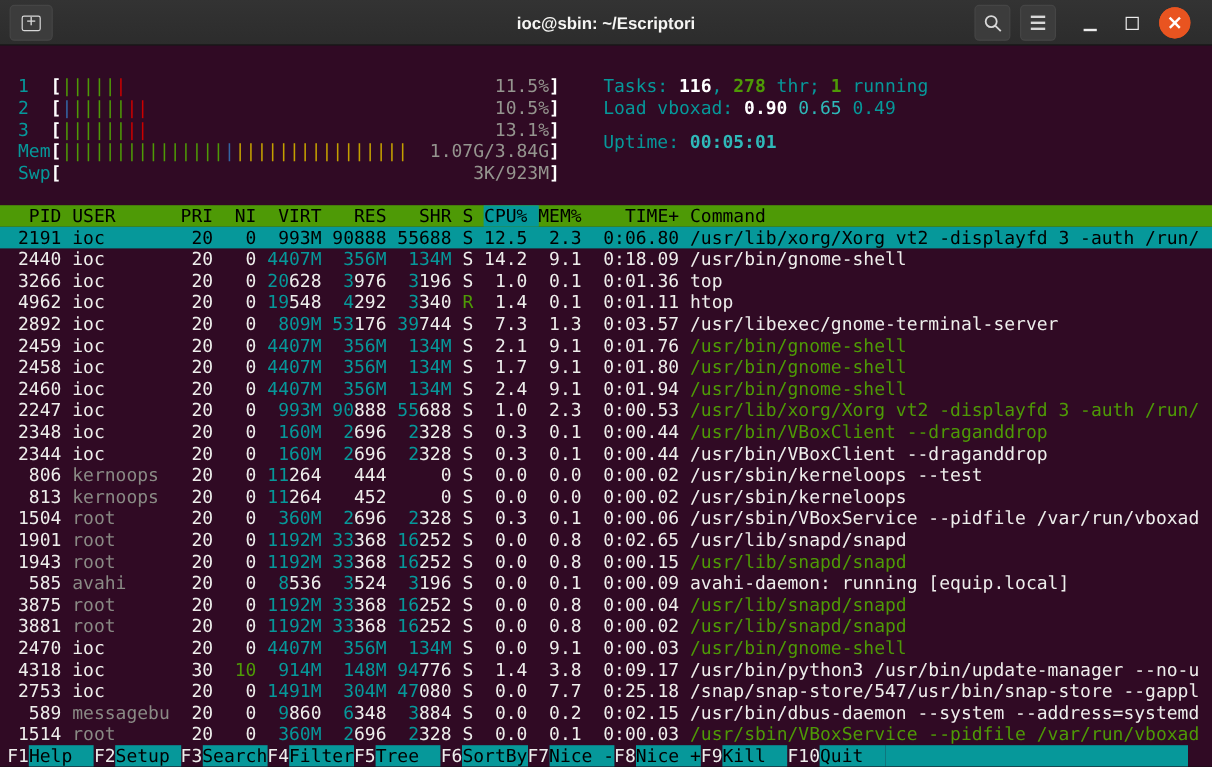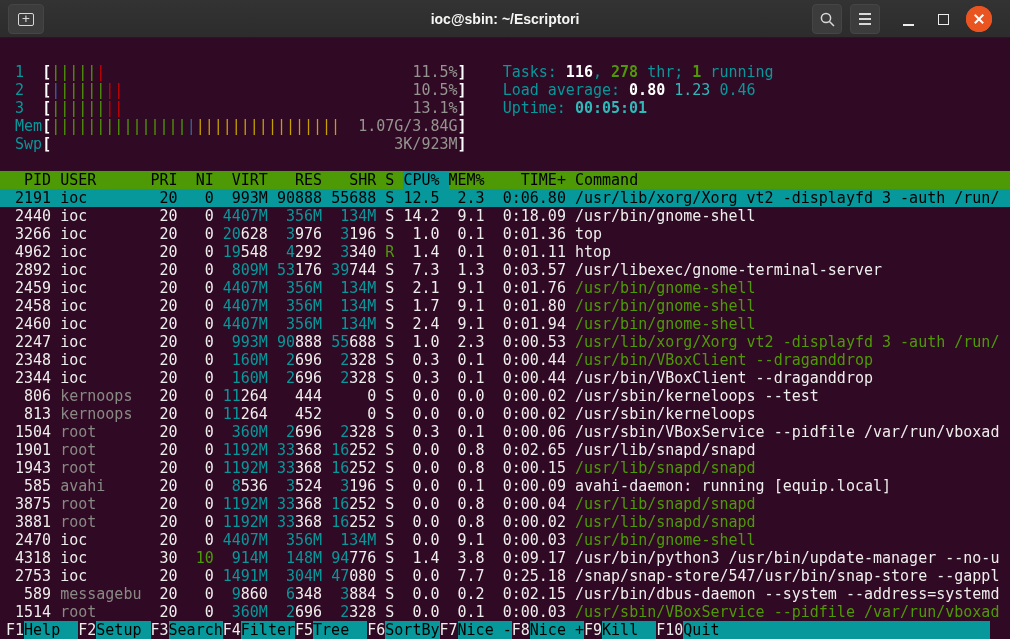--- a/index.html
+++ b/index.html
@@ -88,22 +88,22 @@
   <div class="terminal" style="background: rgb(48, 10, 36); color: rgb(238, 238, 236);">
     <div id="meters">
         <div class="line"><span style="color: rgb(6, 152, 154);"> 1  </span><span style="color: rgb(255, 255, 255); font-weight: bold;">[</span><span class="meter-interior"><span style="color: rgb(78, 154, 6);">|||||</span><span style="color: rgb(204, 0, 0);">|</span><span class="fill"></span><span style="color: rgb(149, 149, 143);">11.5%</span></span><span style="color: rgb(255, 255, 255); font-weight: bold;">]</span></div>
         <div class="line"><span style="color: rgb(6, 152, 154);"> 2  </span><span style="color: rgb(255, 255, 255); font-weight: bold;">[</span><span class="meter-interior"><span style="color: rgb(52, 101, 164);">|</span><span style="color: rgb(78, 154, 6);">|||||</span><span style="color: rgb(204, 0, 0);">||</span><span class="fill"></span><span style="color: rgb(149, 149, 143);">10.5%</span></span><span style="color: rgb(255, 255, 255); font-weight: bold;">]</span></div>
         <div class="line"><span style="color: rgb(6, 152, 154);"> 3  </span><span style="color: rgb(255, 255, 255); font-weight: bold;">[</span><span class="meter-interior"><span style="color: rgb(78, 154, 6);">||||||</span><span style="color: rgb(204, 0, 0);">||</span><span class="fill"></span><span style="color: rgb(149, 149, 143);">13.1%</span></span><span style="color: rgb(255, 255, 255); font-weight: bold;">]</span></div>
         <div class="line"><span style="color: rgb(6, 152, 154);"> Mem</span><span style="color: rgb(255, 255, 255); font-weight: bold;">[</span><span class="meter-interior"><span style="color: rgb(78, 154, 6);">|||||||||||||||</span><span style="color: rgb(52, 101, 164);">|</span><span style="color: rgb(196, 160, 0);">||||||||||||||||</span><span class="fill"></span><span style="color: rgb(149, 149, 143);">1.07G/3.84G</span></span><span style="color: rgb(255, 255, 255); font-weight: bold;">]</span></div>
         <div class="line"><span style="color: rgb(6, 152, 154);"> Swp</span><span style="color: rgb(255, 255, 255); font-weight: bold;">[</span><span class="meter-interior"><span class="fill"></span><span style="color: rgb(149, 149, 143);">3K/923M</span></span><span style="color: rgb(255, 255, 255); font-weight: bold;">]</span></div>
       </div>
     <div id="summary" style="position: absolute; left: 502.65px; top: 25px;">
         <div class="line" style="padding-left: 0px;"><span style="color: rgb(6, 152, 154);">Tasks: </span><span style="color: rgb(255, 255, 255); font-weight: bold;">116</span><span style="color: rgb(6, 152, 154);">, </span><span style="color: rgb(78, 154, 6); font-weight: bold;">278</span><span style="color: rgb(6, 152, 154);"> thr; </span><span style="color: rgb(78, 154, 6); font-weight: bold;">1</span><span style="color: rgb(6, 152, 154);"> running</span></div>
-        <div class="line" style="padding-left: 0px;"><span style="color: rgb(6, 152, 154);">Load average: </span><span style="color: rgb(255, 255, 255); font-weight: bold;">0.80</span><span style="color: rgb(6, 152, 154);"> </span><span style="color: rgb(47, 185, 185);">1.23</span><span style="color: rgb(6, 152, 154);"> </span><span style="color: rgb(6, 152, 154);">0.46</span></div>
-        <div class="line" style="padding-left: 0px;"><span style="color: rgb(6, 152, 154);">Uptime: </span><span style="color: rgb(47, 185, 185); font-weight: bold;">00:05:01</span></div>
+        <div class="line" style="padding-left: 0px;"><span style="color: rgb(6, 152, 154);">Load vboxad: </span><span style="color: rgb(255, 255, 255); font-weight: bold;">0.90</span><span style="color: rgb(6, 152, 154);"> </span><span style="color: rgb(47, 185, 185);">0.65</span><span style="color: rgb(6, 152, 154);"> </span><span style="color: rgb(6, 152, 154);">0.49</span></div>
+        <div class="line" style="padding-left: 0px; margin-top: 10px;"><span style="color: rgb(6, 152, 154);">Uptime: </span><span style="color: rgb(47, 185, 185); font-weight: bold;">00:05:01</span></div>
       </div>
     <div class="spacer"></div>
     <div id="table-header" class="line hdr" style="background: rgb(78, 154, 6);"><span style="color: rgb(0, 0, 0);">  PID </span><span style="color: rgb(0, 0, 0);">USER      </span><span style="color: rgb(0, 0, 0);">PRI </span><span style="color: rgb(0, 0, 0);"> NI </span><span style="color: rgb(0, 0, 0);"> VIRT </span><span style="color: rgb(0, 0, 0);">  RES </span><span style="color: rgb(0, 0, 0);">  SHR </span><span style="color: rgb(0, 0, 0);">S </span><span style="color: rgb(0, 0, 0); background: rgb(6, 152, 154);">CPU% </span><span style="color: rgb(0, 0, 0);">MEM% </span><span style="color: rgb(0, 0, 0);">   TIME+ </span><span style="color: rgb(0, 0, 0);">Command</span></div>
     <div id="rows">
         <div class="line row sel-row" style="background: rgb(6, 152, 154);"><span style="color: rgb(238, 238, 236);"> 2191 </span><span style="color: rgb(238, 238, 236);">ioc       </span><span style="color: rgb(238, 238, 236);"> 20 </span><span style="color: rgb(238, 238, 236);">  0 </span><span style="color: rgb(6, 152, 154);"> 993M</span><span> </span><span style="color: rgb(6, 152, 154);">90</span><span style="color: rgb(238, 238, 236);">888</span><span> </span><span style="color: rgb(6, 152, 154);">55</span><span style="color: rgb(238, 238, 236);">688</span><span> </span><span style="color: rgb(238, 238, 236);">S </span><span style="color: rgb(238, 238, 236);">12.5 </span><span style="color: rgb(238, 238, 236);"> 2.3 </span><span style="color: rgb(238, 238, 236);"> 0:06.80 </span><span style="color: rgb(238, 238, 236);">/usr/lib/xorg/Xorg vt2 -displayfd 3 -auth /run/</span></div>
         <div class="line row"><span style="color: rgb(238, 238, 236);"> 2440 </span><span style="color: rgb(238, 238, 236);">ioc       </span><span style="color: rgb(238, 238, 236);"> 20 </span><span style="color: rgb(238, 238, 236);">  0 </span><span style="color: rgb(6, 152, 154);">4407M</span><span> </span><span style="color: rgb(6, 152, 154);"> 356M</span><span> </span><span style="color: rgb(6, 152, 154);"> 134M</span><span> </span><span style="color: rgb(238, 238, 236);">S </span><span style="color: rgb(238, 238, 236);">14.2 </span><span style="color: rgb(238, 238, 236);"> 9.1 </span><span style="color: rgb(238, 238, 236);"> 0:18.09 </span><span style="color: rgb(238, 238, 236);">/usr/bin/gnome-shell</span></div>
         <div class="line row"><span style="color: rgb(238, 238, 236);"> 3266 </span><span style="color: rgb(238, 238, 236);">ioc       </span><span style="color: rgb(238, 238, 236);"> 20 </span><span style="color: rgb(238, 238, 236);">  0 </span><span style="color: rgb(6, 152, 154);">20</span><span style="color: rgb(238, 238, 236);">628</span><span> </span><span style="color: rgb(6, 152, 154);"> 3</span><span style="color: rgb(238, 238, 236);">976</span><span> </span><span style="color: rgb(6, 152, 154);"> 3</span><span style="color: rgb(238, 238, 236);">196</span><span> </span><span style="color: rgb(238, 238, 236);">S </span><span style="color: rgb(238, 238, 236);"> 1.0 </span><span style="color: rgb(238, 238, 236);"> 0.1 </span><span style="color: rgb(238, 238, 236);"> 0:01.36 </span><span style="color: rgb(238, 238, 236);">top</span></div>
         <div class="line row"><span style="color: rgb(238, 238, 236);"> 4962 </span><span style="color: rgb(238, 238, 236);">ioc       </span><span style="color: rgb(238, 238, 236);"> 20 </span><span style="color: rgb(238, 238, 236);">  0 </span><span style="color: rgb(6, 152, 154);">19</span><span style="color: rgb(238, 238, 236);">548</span><span> </span><span style="color: rgb(6, 152, 154);"> 4</span><span style="color: rgb(238, 238, 236);">292</span><span> </span><span style="color: rgb(6, 152, 154);"> 3</span><span style="color: rgb(238, 238, 236);">340</span><span> </span><span style="color: rgb(78, 154, 6);">R </span><span style="color: rgb(238, 238, 236);"> 1.4 </span><span style="color: rgb(238, 238, 236);"> 0.1 </span><span style="color: rgb(238, 238, 236);"> 0:01.11 </span><span style="color: rgb(238, 238, 236);">htop</span></div>
         <div class="line row"><span style="color: rgb(238, 238, 236);"> 2892 </span><span style="color: rgb(238, 238, 236);">ioc       </span><span style="color: rgb(238, 238, 236);"> 20 </span><span style="color: rgb(238, 238, 236);">  0 </span><span style="color: rgb(6, 152, 154);"> 809M</span><span> </span><span style="color: rgb(6, 152, 154);">53</span><span style="color: rgb(238, 238, 236);">176</span><span> </span><span style="color: rgb(6, 152, 154);">39</span><span style="color: rgb(238, 238, 236);">744</span><span> </span><span style="color: rgb(238, 238, 236);">S </span><span style="color: rgb(238, 238, 236);"> 7.3 </span><span style="color: rgb(238, 238, 236);"> 1.3 </span><span style="color: rgb(238, 238, 236);"> 0:03.57 </span><span style="color: rgb(238, 238, 236);">/usr/libexec/gnome-terminal-server</span></div>
         <div class="line row"><span style="color: rgb(238, 238, 236);"> 2459 </span><span style="color: rgb(238, 238, 236);">ioc       </span><span style="color: rgb(238, 238, 236);"> 20 </span><span style="color: rgb(238, 238, 236);">  0 </span><span style="color: rgb(6, 152, 154);">4407M</span><span> </span><span style="color: rgb(6, 152, 154);"> 356M</span><span> </span><span style="color: rgb(6, 152, 154);"> 134M</span><span> </span><span style="color: rgb(238, 238, 236);">S </span><span style="color: rgb(238, 238, 236);"> 2.1 </span><span style="color: rgb(238, 238, 236);"> 9.1 </span><span style="color: rgb(238, 238, 236);"> 0:01.76 </span><span style="color: rgb(78, 154, 6);">/usr/bin/gnome-shell</span></div>

